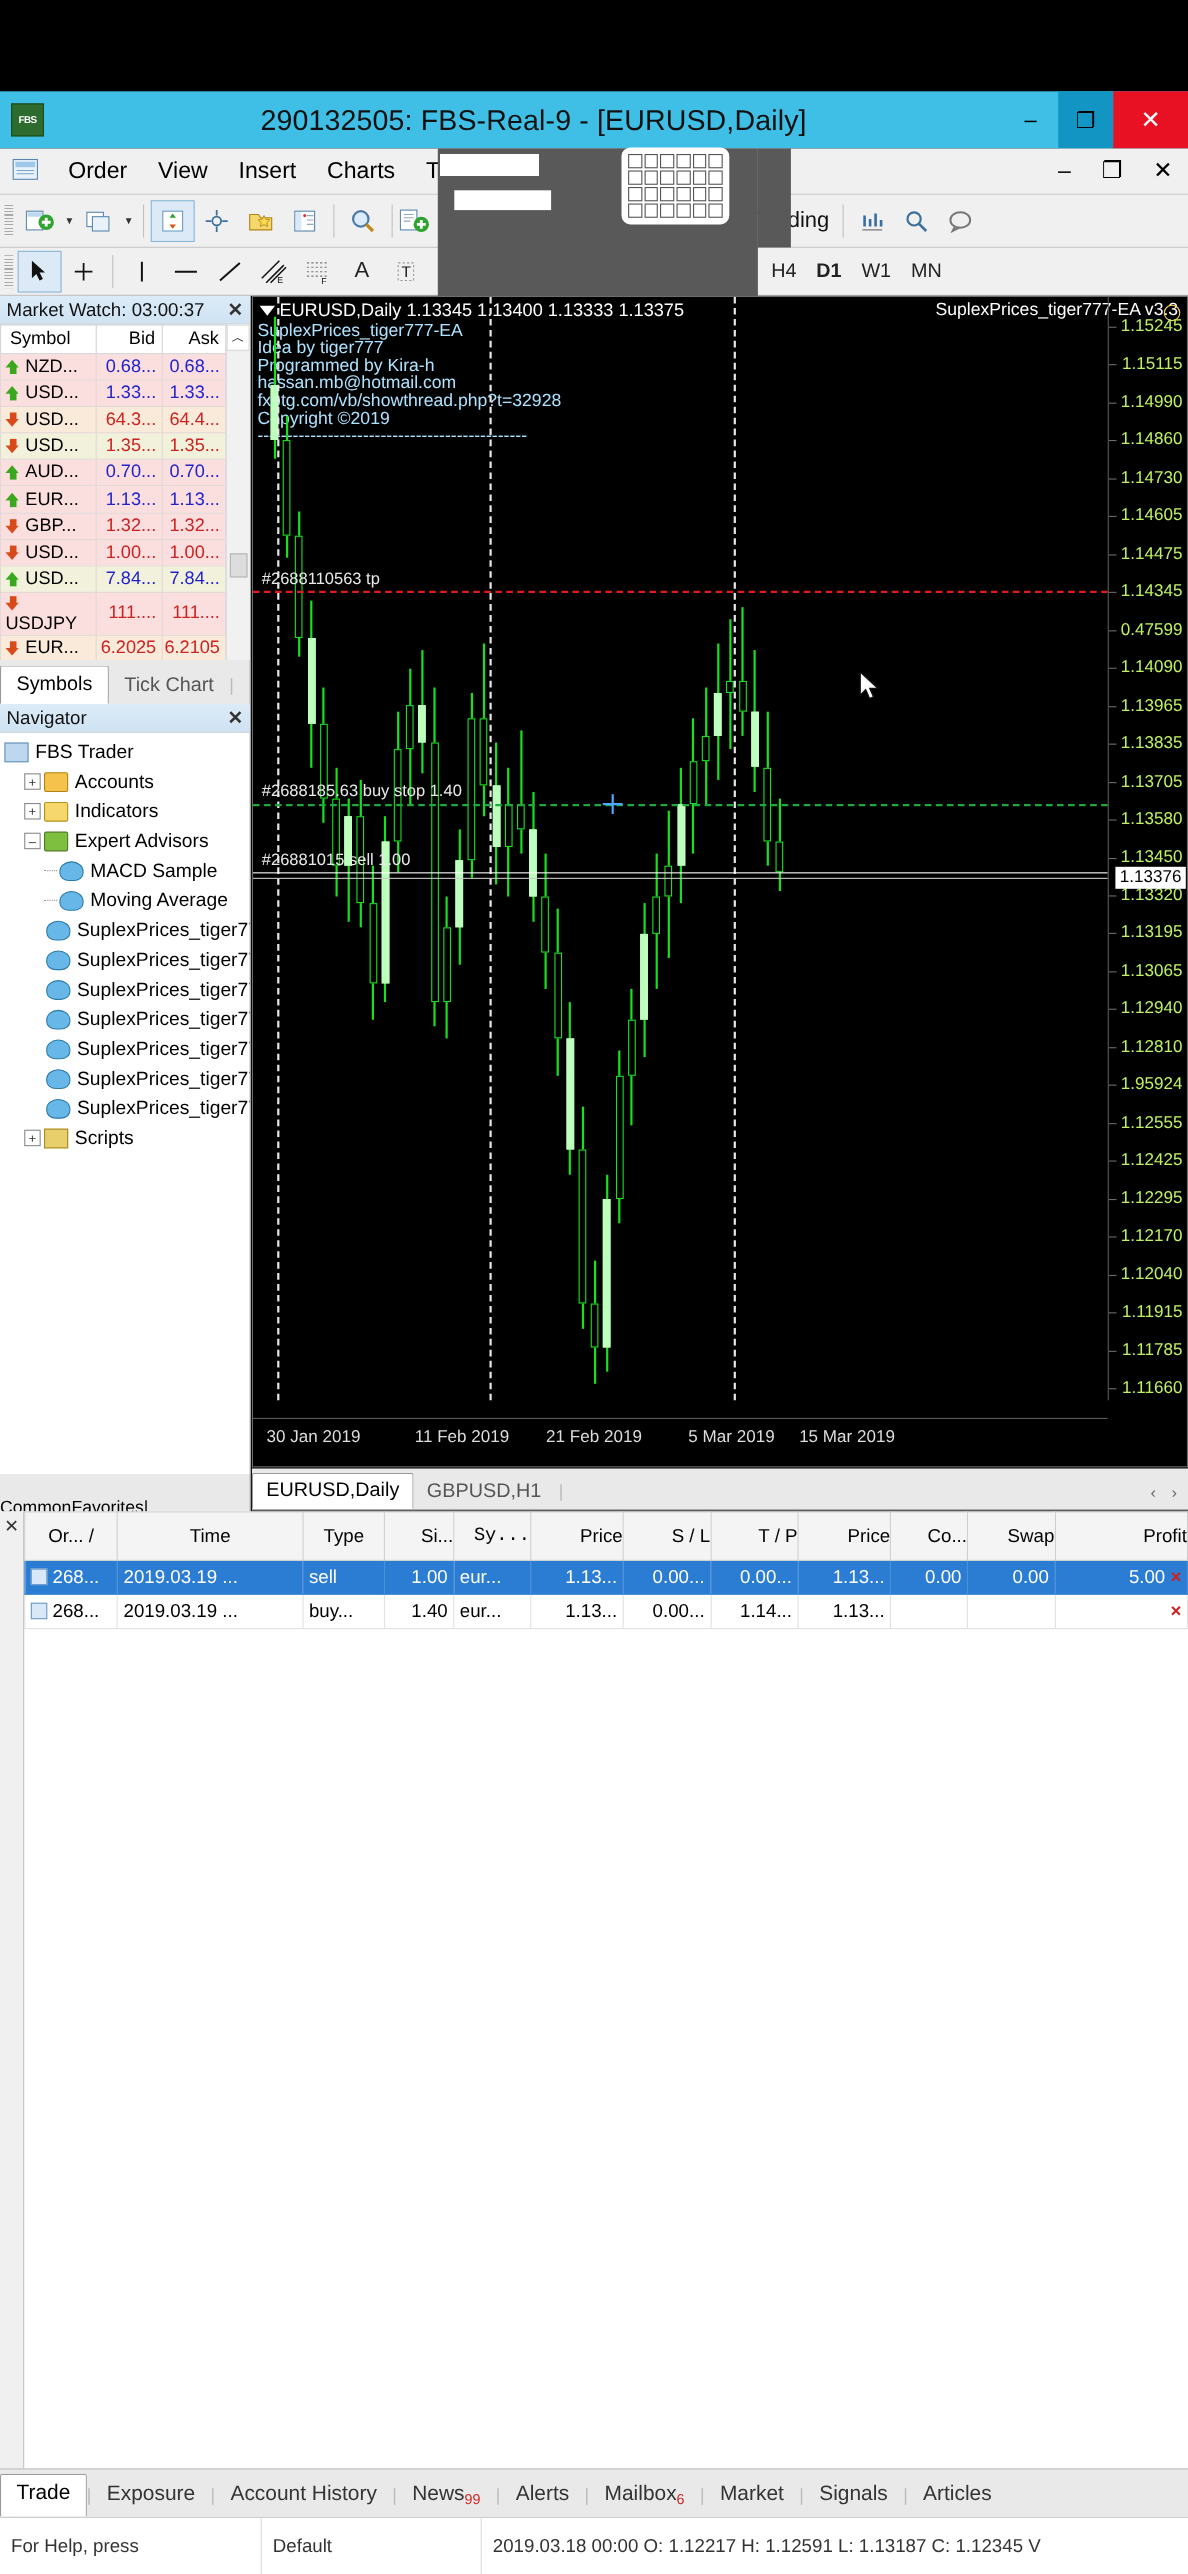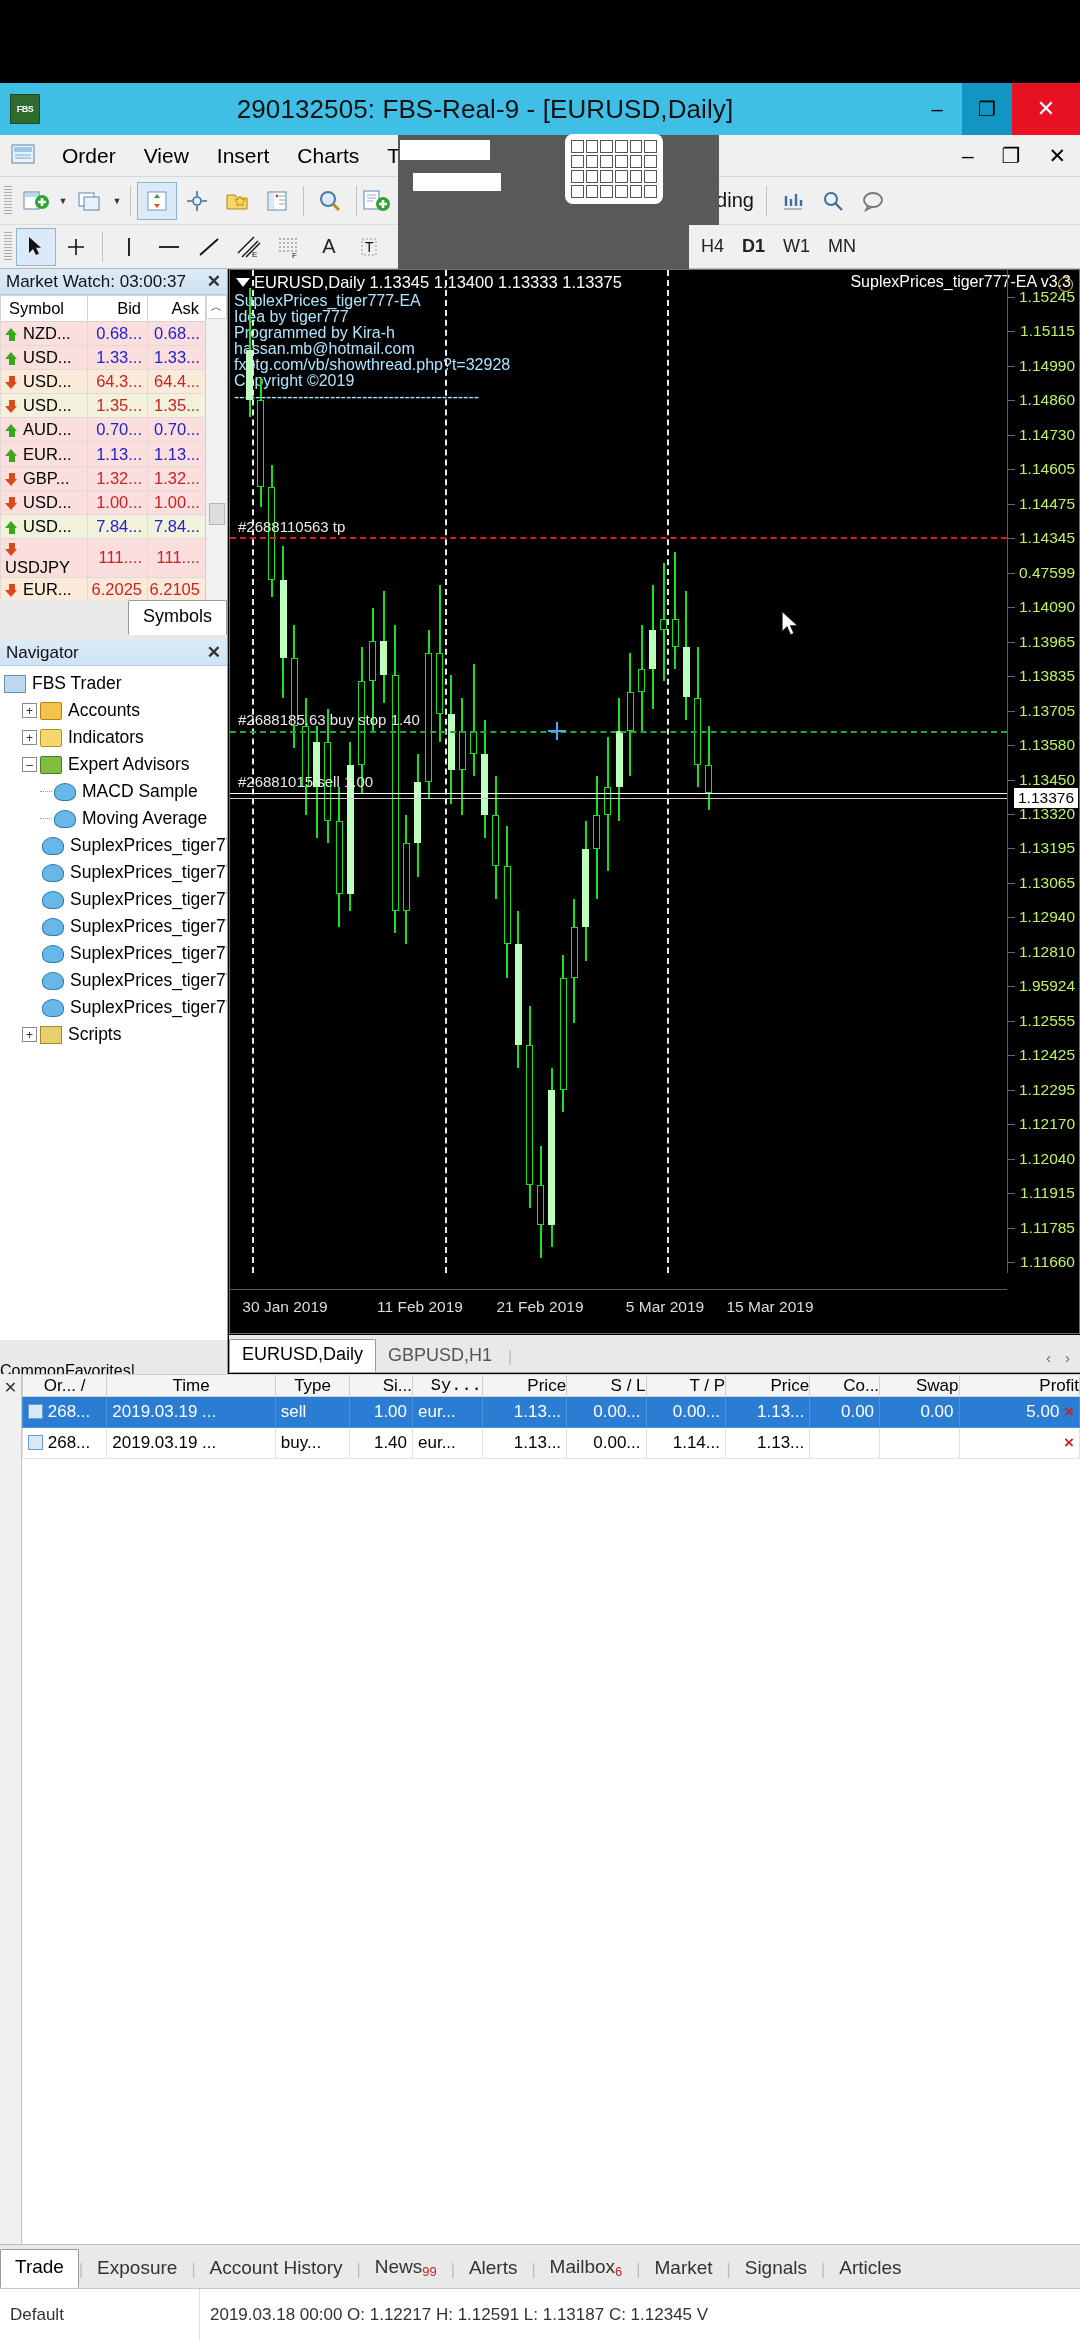--- a/index.html
+++ b/index.html
@@ -102,21 +102,21 @@
   .scrollcol{ position:absolute; right:0; top:26px; width:22px; bottom:0; background:#f1f1f1;
      border-left:1px solid #cfcfcf;}
   .scrollcol .up{ height:24px; display:flex;align-items:center;justify-content:center;font-size:12px;
      background:#fff;border:1px solid #d6d6d6;}
   .scrollcol .thumb{ position:absolute; top:208px; left:3px; width:16px; height:22px; background:#ddd;
      border:1px solid #b5b5b5;}
   .scrollcol .dn{ position:absolute;bottom:0;left:0;right:0;height:24px;display:flex;align-items:center;
      justify-content:center;font-size:12px;background:#f1f1f1;}
 
   .tabs-sm{ position:absolute; left:0; top:600px; width:228px; height:40px; background:#e9e9e9;
-    display:flex; align-items:flex-end; border-right:1px solid #9a9a9a;flex-direction:column;}
+    display:flex; align-items:flex-end; border-right:1px solid #9a9a9a;}
   .tabs-sm .tb{ font-size:18px; padding:5px 14px 7px; color:#555; }
   .tabs-sm .tb.act{ background:#fff; color:#000; border:1px solid #999; border-bottom:1px solid #fff;
     border-radius:2px 2px 0 0; }
   .tabs-sm .div{ color:#bbb; padding-bottom:7px;}
 
   .nav{ position:absolute; left:0; top:640px; width:228px; height:700px; background:#fff;
      border-right:1px solid #9a9a9a;}
   .tree{ font-size:17.5px; padding:4px 0 0 4px; }
   .tnode{ display:flex; align-items:center; height:27px; white-space:nowrap; }
   .plus{ width:15px;height:15px;border:1px solid #8a8a8a;background:#fff; font-size:12px;
@@ -188,21 +188,21 @@
 
   
   .terminal{ position:absolute; left:0; top:1374px; width:1080px; height:966px; background:#fff; }
   .term-left{ position:absolute; left:0; top:0; width:22px; bottom:0; background:#f0f0f0;
      border-right:1px solid #c4c4c4;}
   .term-left .xs{ font-size:16px; text-align:center; padding-top:4px; color:#333;}
   .term-left .vtxt{ position:absolute; bottom:16px; left:2px; writing-mode:vertical-rl;
      transform:rotate(180deg); font-size:17px; color:#111; }
   .ttable{ position:absolute; left:22px; top:0; right:0; }
   .ttable table{ width:100%; border-collapse:collapse; font-size:17px;}
-  .ttable th{ background:#f4f4f4; border:1px solid #d0d0d0; font-weight:normal; height:22px;
+  .ttable th{ background:#f4f4f4; border:1px solid #d0d0d0; font-weight:normal; height:44px;
      color:#000;}
   .ttable td{ border:1px solid #e2e2e2; height:31px; padding:0 5px;}
   .ttable .ra{ text-align:right; }
   .trow-sel{ background:#2b7cd3; color:#fff; }
   .trow-sel td{ color:#fff; border-color:#4a92d8;}
   .balrow td{ background:#fff; font-size:17px; }
   .oicon{ width:15px;height:15px;display:inline-block;background:#d8e8f7;border:1px solid #6f9dc4;
      vertical-align:-2px;}
   .warnicon{ width:0;height:0;display:inline-block; border-left:8px solid transparent;
      border-right:8px solid transparent;border-bottom:14px solid #f0ad20; vertical-align:-2px;}
@@ -1065,18 +1065,19 @@
       </div>
       <div class="div">|</div>
       <div class="tb">Market</div>
       <div class="div">|</div>
       <div class="tb">Signals</div>
       <div class="div">|</div>
       <div class="tb">Articles</div>
     </div>
 
     <div class="statusbar">
+      <div class="seg" style="width:238px;">For Help, press</div>
       <div class="seg" style="width:200px;">Default</div>
       <div class="seg" style="border:none;">2019.03.18 00:00   O: 1.12217   H: 1.12591   L: 1.13187   C: 1.12345   V</div>
     </div>
   </div>
 
 </div>
 
 </body></html>

